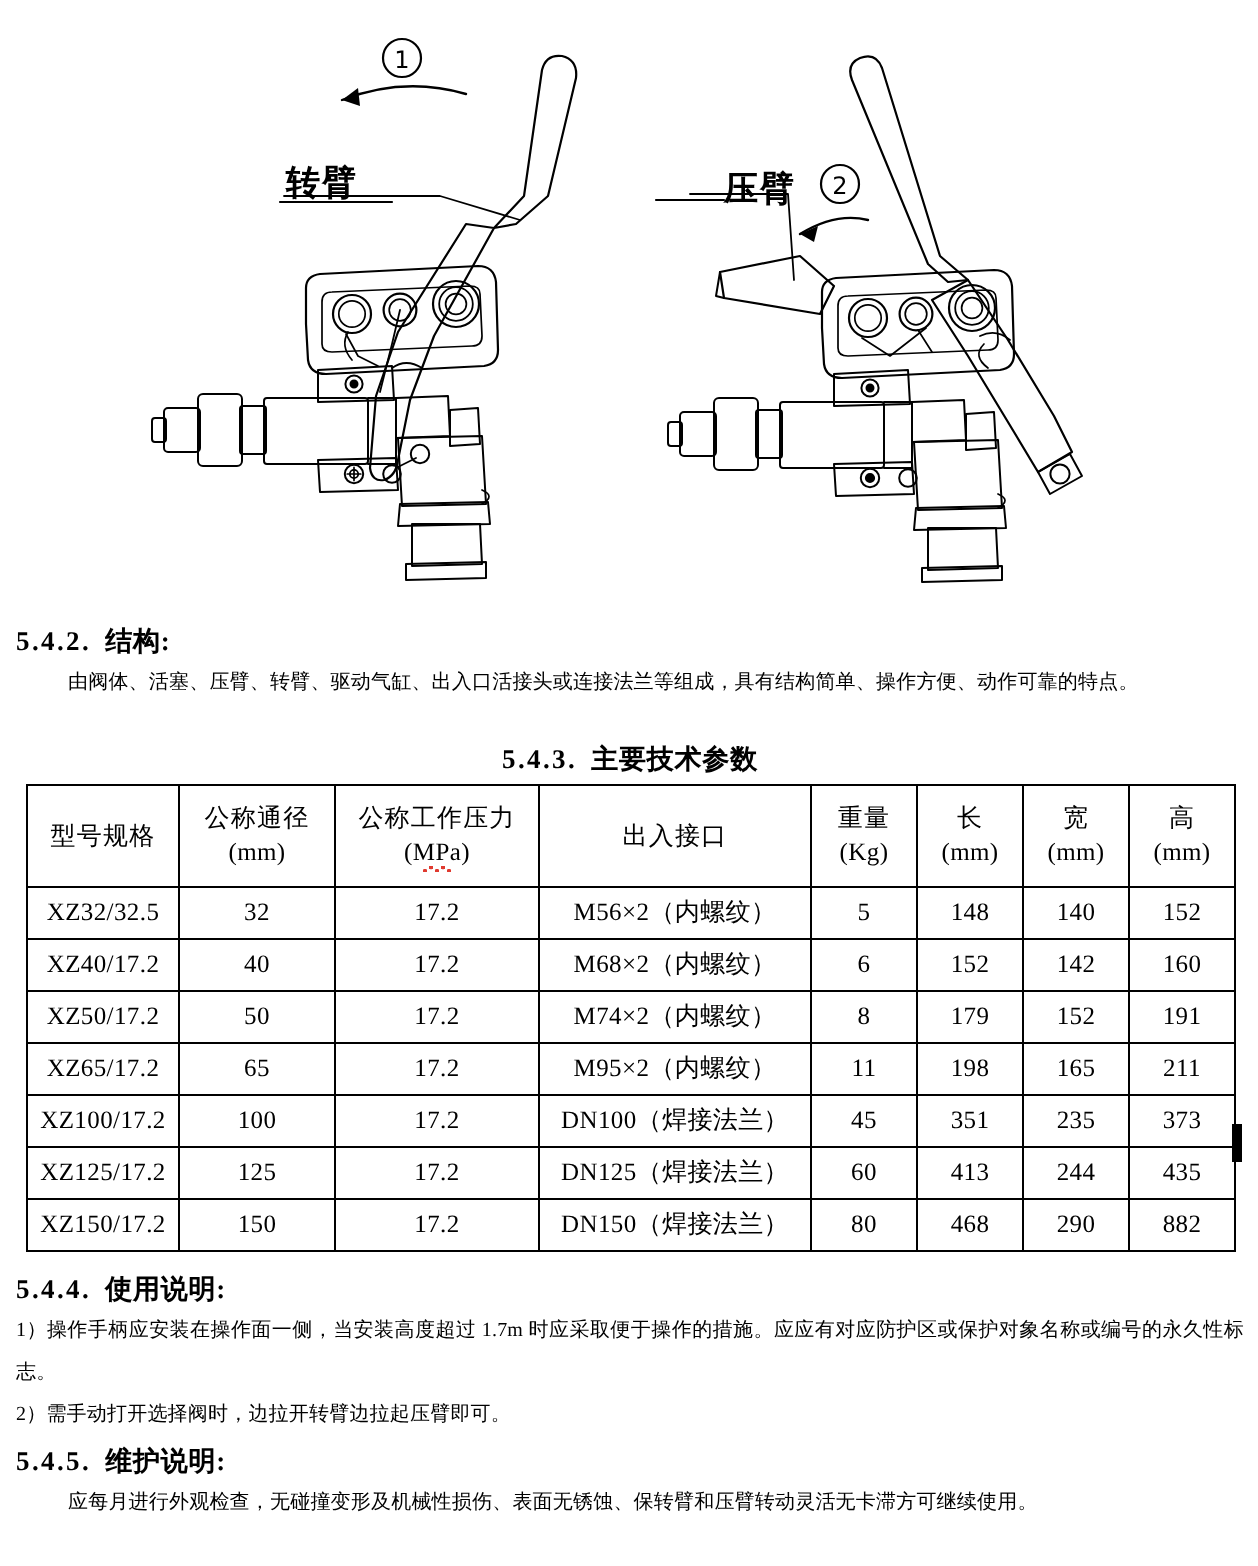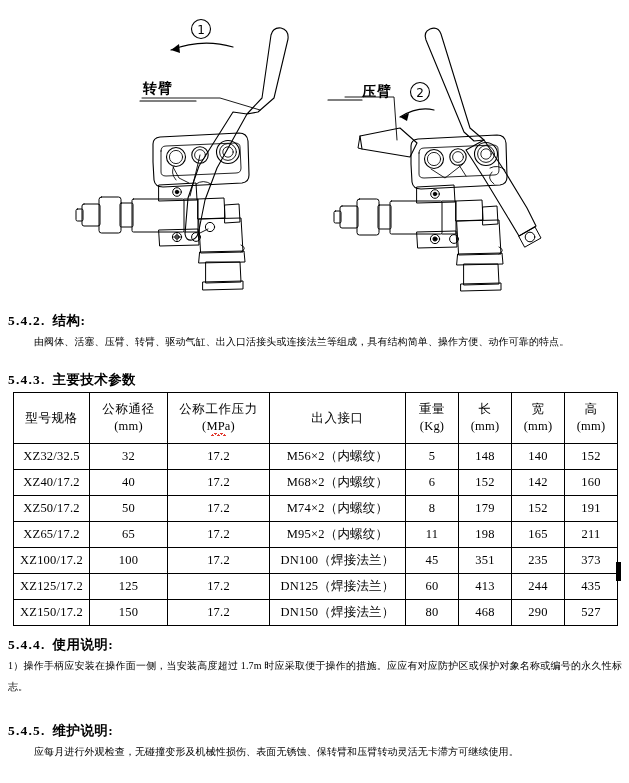--- a/index.html
+++ b/index.html
@@ -23,21 +23,21 @@
     height: 292px;
   }
   .figure-svg {
     position: absolute;
     top: 0;
     left: 0;
   }
   .fig-label {
     position: absolute;
     font-family: "Liberation Serif", "DejaVu Serif", serif;
-    font-size: 14px;
+    font-size: 17px;
     font-weight: 700;
     letter-spacing: 1px;
     white-space: nowrap;
   }
   #label-zhuanbi {
     left: 143px;
     top: 80px;
   }
   #label-yabi {
     left: 362px;
@@ -70,21 +70,21 @@
     line-height: 21px;
     text-align: justify;
     letter-spacing: 0.1px;
   }
   .para.indent {
     text-indent: 26px;
   }
 
   #sec-542       { top: 312px; }
   #sec-542-body  { top: 331px; }
-  #sec-543       { top: 371px; }
+  #sec-543       { top: 371px; text-align: center; }
   #sec-544       { top: 636px; }
   #sec-544-body  { top: 655px; }
   #sec-545       { top: 722px; }
   #sec-545-body  { top: 741px; }
 
   
   #spec-table-wrap {
     position: absolute;
     left: 13px;
     top: 392px;
@@ -404,30 +404,31 @@
           <td>435</td>
         </tr>
         <tr>
           <td class="cell-model">XZ150/17.2</td>
           <td>150</td>
           <td>17.2</td>
           <td>DN150（焊接法兰）</td>
           <td>80</td>
           <td>468</td>
           <td>290</td>
-          <td>527</td>
+          <td>882</td>
         </tr>
       </tbody>
   </table>
   <div id="edit-mark"></div>
 </div>
 
 <div class="section heading" id="sec-544">
   <span class="num">5.4.4.</span><span class="txt">使用说明:</span>
 </div>
 <div class="section" id="sec-544-body">
   <div class="para">1）操作手柄应安装在操作面一侧，当安装高度超过 1.7m 时应采取便于操作的措施。应应有对应防护区或保护对象名称或编号的永久性标志。</div>
+  <div class="para">2）需手动打开选择阀时，边拉开转臂边拉起压臂即可。</div>
 </div>
 
 <div class="section heading" id="sec-545">
   <span class="num">5.4.5.</span><span class="txt">维护说明:</span>
 </div>
 <div class="section para indent" id="sec-545-body">应每月进行外观检查，无碰撞变形及机械性损伤、表面无锈蚀、保转臂和压臂转动灵活无卡滞方可继续使用。</div>
 
 </body></html>

